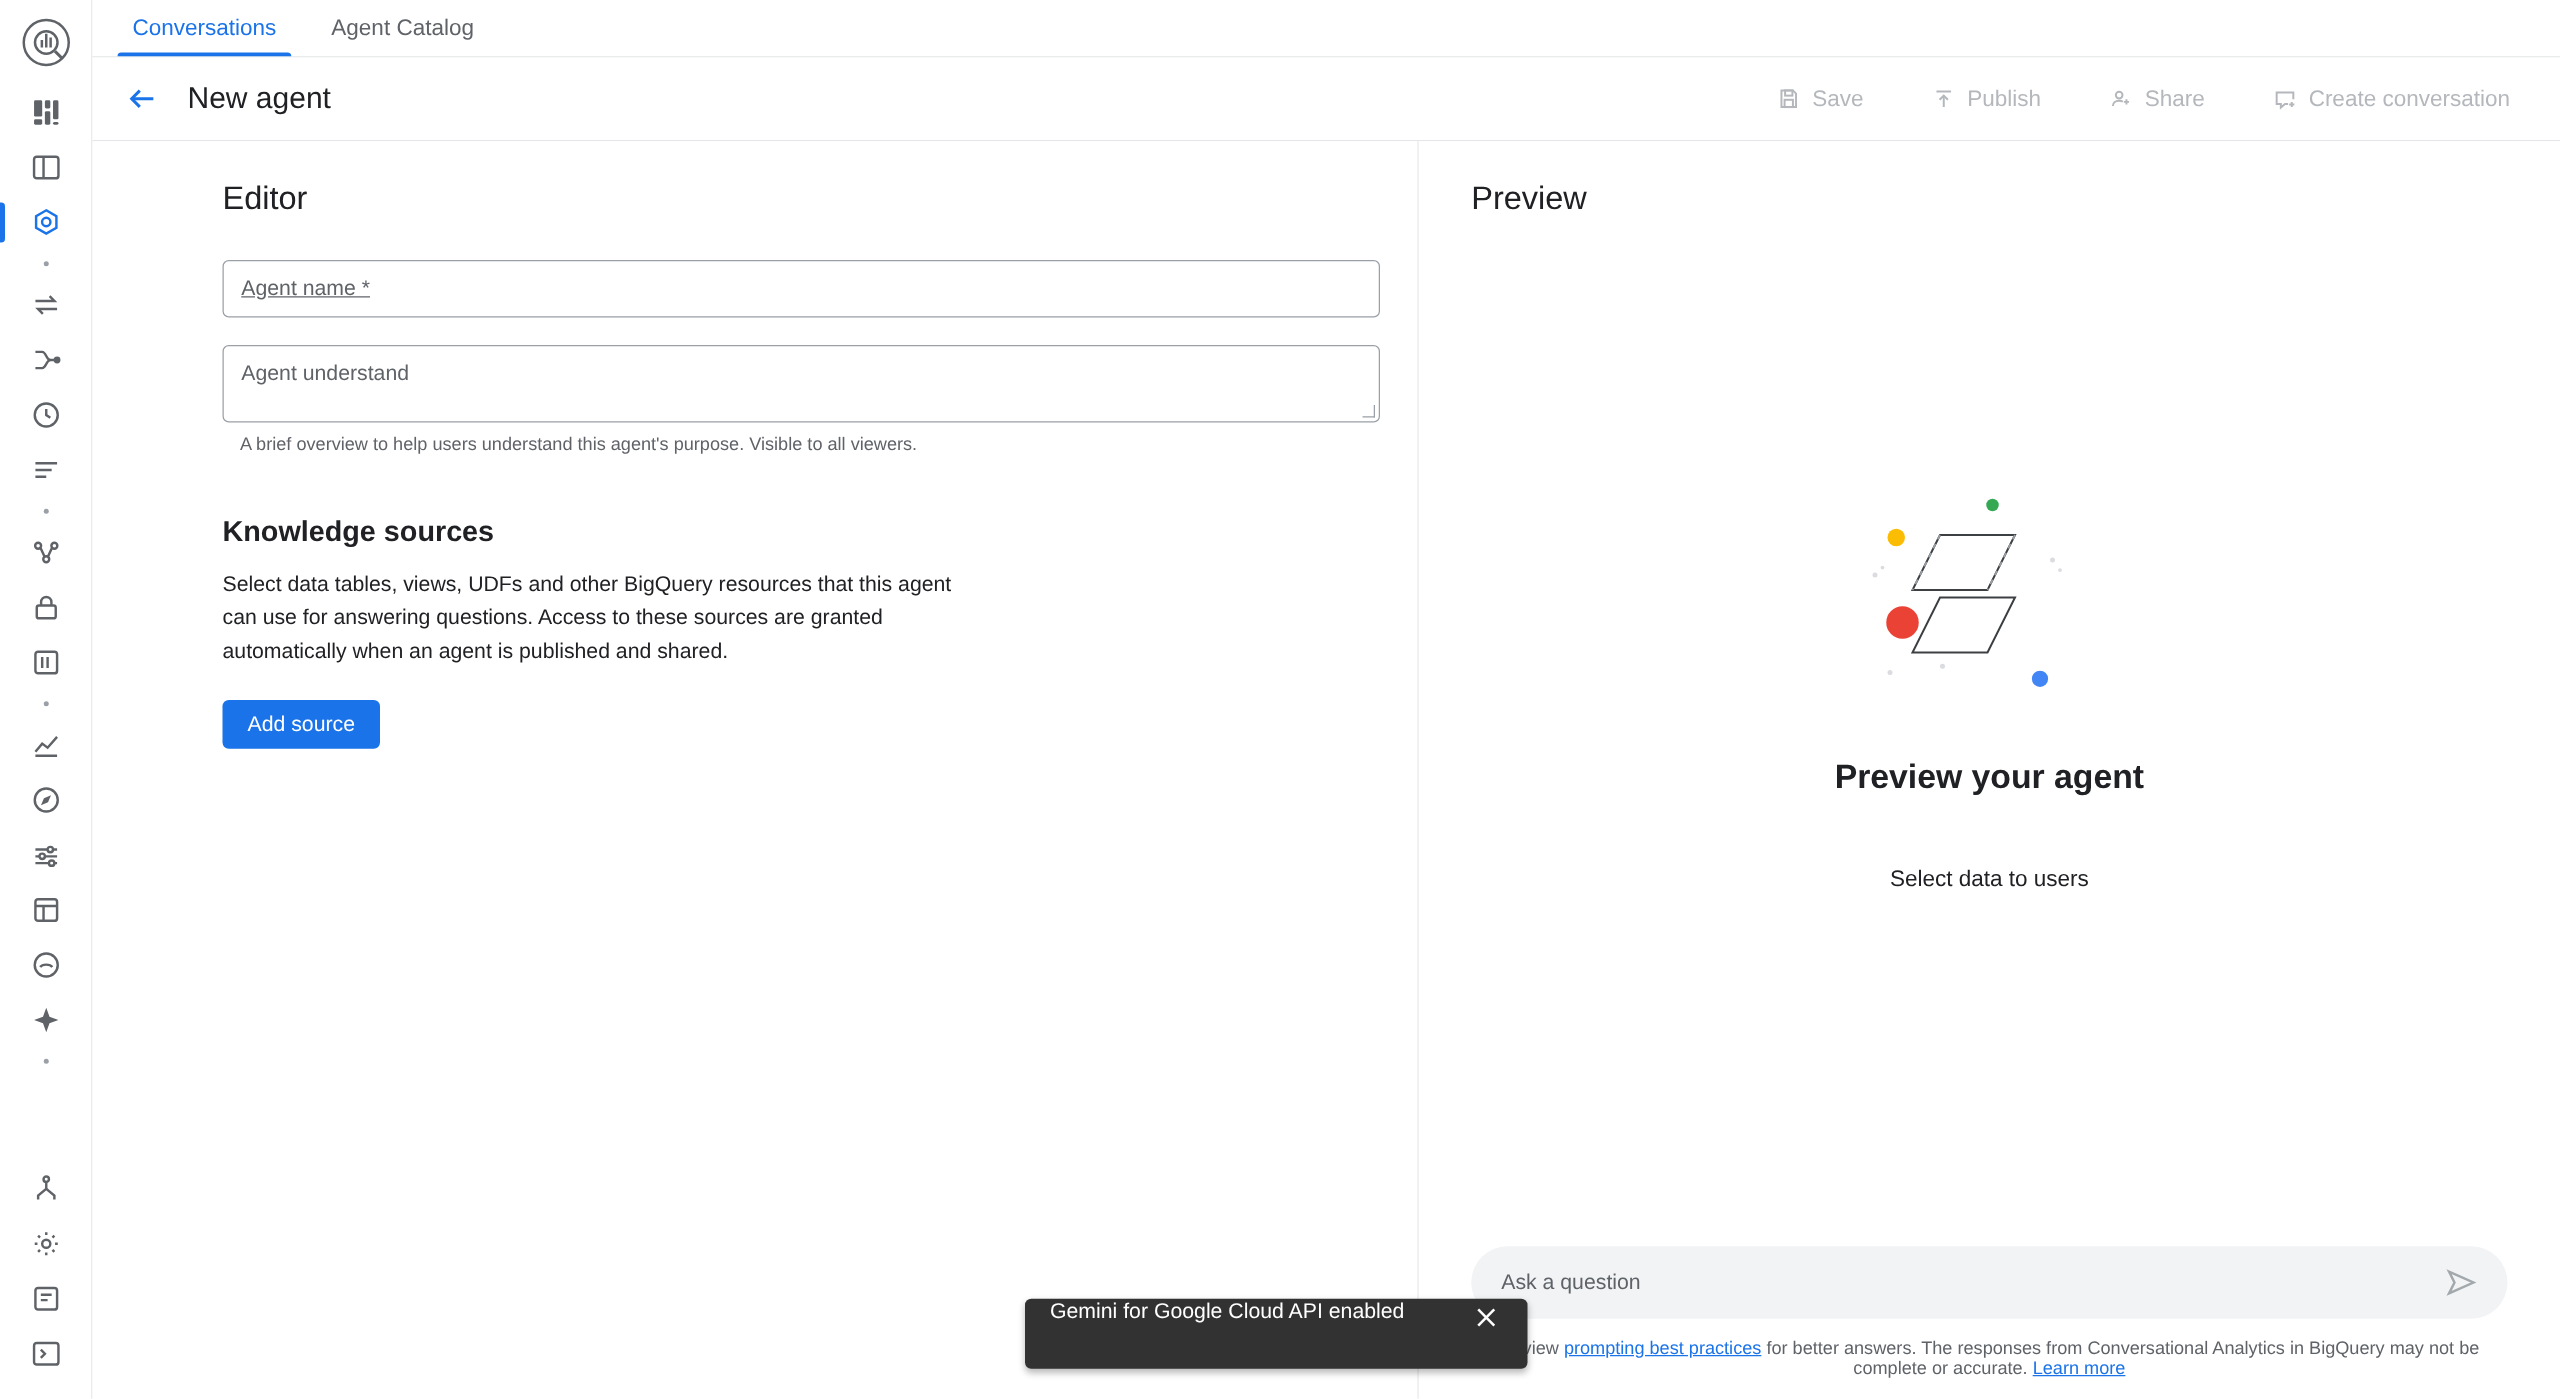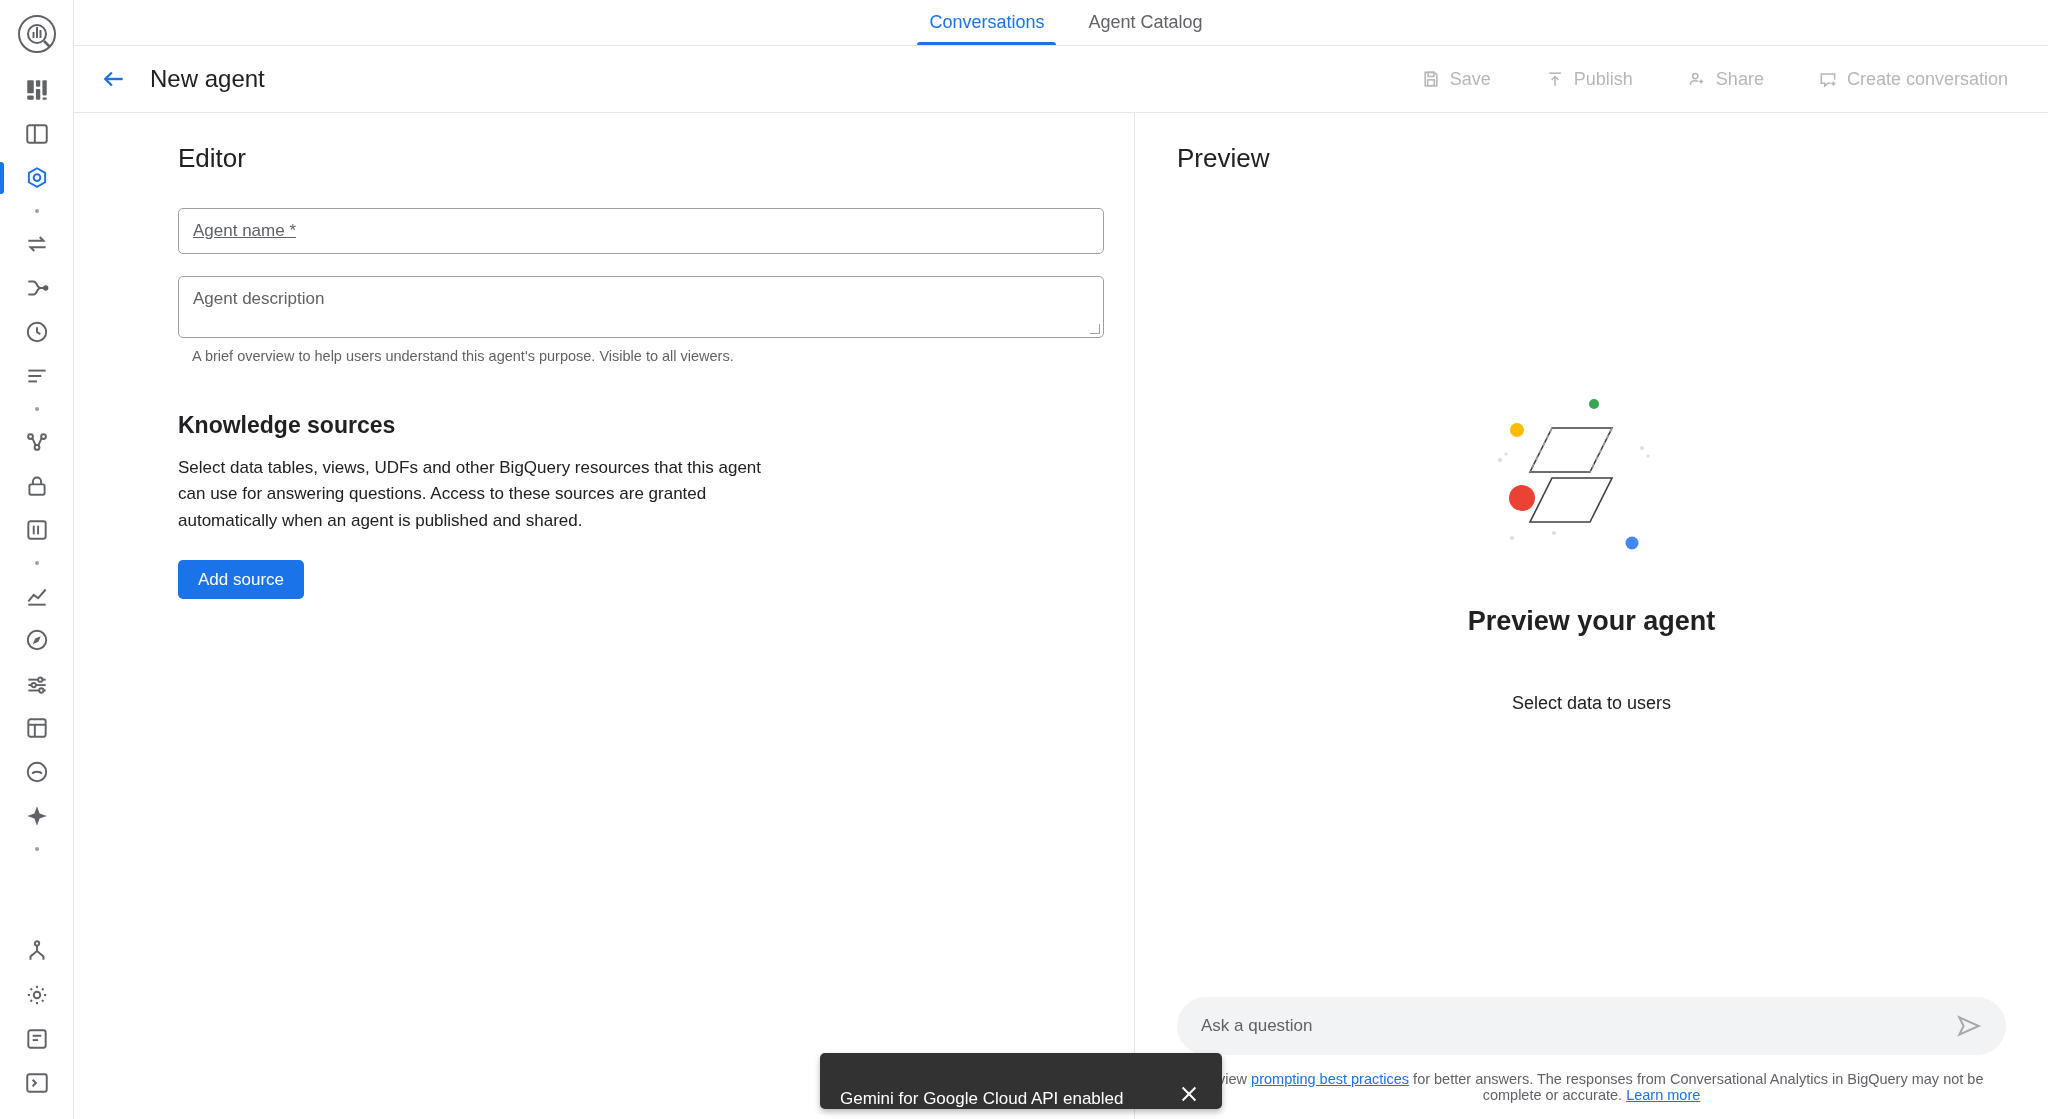--- a/index.html
+++ b/index.html
@@ -42,21 +42,21 @@
   .rail-spacer { flex: 1 1 auto; }
   .rail-item svg { display: block; }
 
   
   .main { flex: 1 1 auto; display: flex; flex-direction: column; min-width: 0; }
 
   
   .tabs {
     height: 46px; border-bottom: 1px solid #e3e5e8;
     display: flex; align-items: stretch; padding-left: 10px;
-    flex: 0 0 46px; background: #fff; justify-content: center;
+    flex: 0 0 46px; background: #fff;
   }
   .tab {
     padding: 0 22px; display: flex; align-items: center;
     font-size: 18px; color: #5f6368; position: relative; cursor: pointer;
   }
   .tab.selected { color: #1a73e8; font-weight: 500; }
   .tab.selected::after {
     content: ""; position: absolute; left: 10px; right: 10px; bottom: 0;
     height: 3px; background: #1a73e8; border-radius: 3px 3px 0 0;
   }
@@ -145,23 +145,23 @@
   }
   .ask-send { margin-left: auto; color: #a3a8ad; display: flex; }
   .footnote {
     font-size: 14.5px; color: #5f6368; text-align: center;
     padding: 16px 42px 16px 42px;
   }
   .footnote a { color: #1a73e8; text-decoration: underline; }
 
   
   .snackbar {
-    position: absolute; left: 820px; bottom: 10px;
+    position: absolute; left: 820px; bottom: 24px;
     width: 402px; height: 56px; background: #323232; color: #fff;
-    border-radius: 5px; display: flex; align-items: flex-end;
+    border-radius: 5px; display: flex; align-items: flex-start;
     padding: 0 18px 0 20px; font-size: 17px;
     box-shadow: 0 3px 6px rgba(0,0,0,.28);
   }
   .snackbar .close {
     margin-left: auto; width: 30px; height: 30px; display: flex;
     align-items: center; justify-content: center; cursor: pointer; color: #fff;
   }
 </style>
 </head>
 <body>
@@ -402,21 +402,21 @@
 
       <div class="editor">
         <div class="editor-inner">
           <h1 class="editor-title">Editor</h1>
 
           <div class="field">
             <span>Agent name *</span>
           </div>
 
           <div class="textarea">
-            <span>Agent description</span>
+            <span>Agent understand</span>
             <span class="resizer"></span>
           </div>
           <div class="helper">A brief overview to help users understand this agent's purpose. Visible to all viewers.</div>
 
           <h2 class="section-title">Knowledge sources</h2>
           <p class="section-body">Select data tables, views, UDFs and other BigQuery resources that this agent can use for answering questions. Access to these sources are granted automatically when an agent is published and shared.</p>
           <button class="primary-btn">Add source</button>
         </div>
       </div>
 

